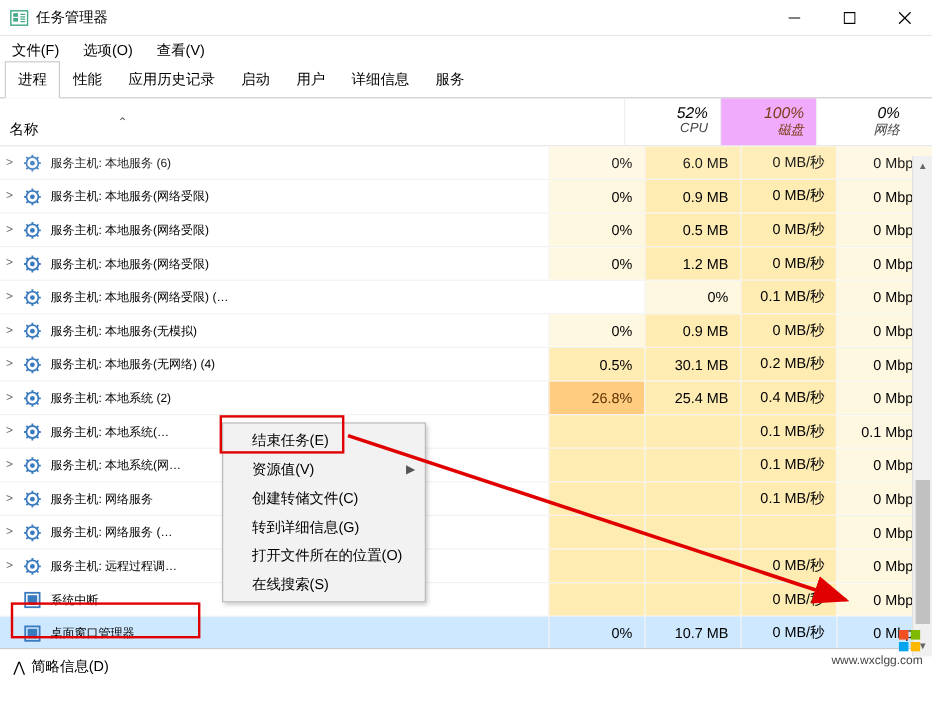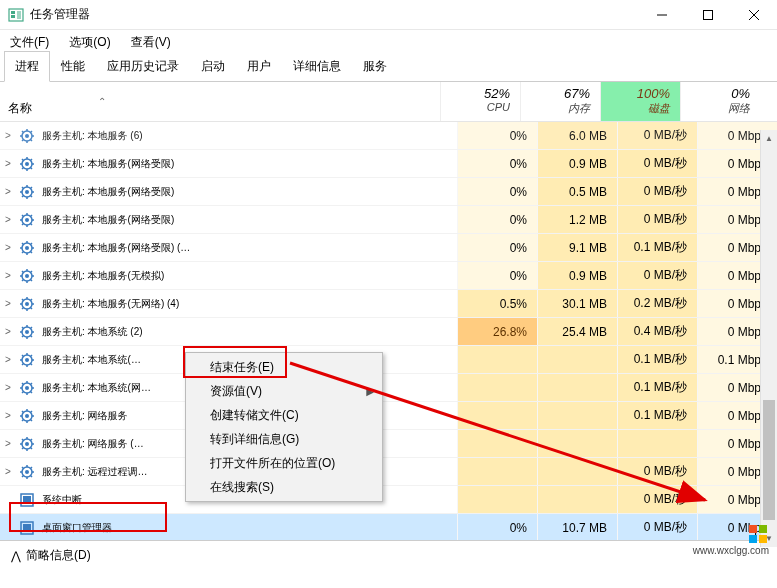--- a/index.html
+++ b/index.html
@@ -15,36 +15,36 @@
 .tabs { height: 28px; display: flex; align-items: flex-end; border-bottom: 1px solid #ccc; padding-left: 4px; gap: 0; font-size: 12px; }
 .tab { padding: 6px 10px; border: 1px solid transparent; position: relative; top: 1px; cursor: pointer; }
 .tab.active { border: 1px solid #ccc; border-bottom: 1px solid #fff; background: #fff; }
 .headerrow { height: 40px; display: flex; border-bottom: 1px solid #e5e5e5; }
 .headerrow .namecol { flex: 1; display: flex; align-items: center; padding-left: 8px; position: relative; }
 .headerrow .namecol .sorticon { margin-left: 90px; font-size: 10px; color: #666; }
 .headerrow .namecol .label { position: absolute; bottom: 4px; left: 8px; }
 .metriccol { width: 80px; text-align: right; padding: 4px 10px 4px 0; border-left: 1px solid #eee; position: relative; font-style: italic; }
 .metriccol .pct { font-size: 13px; }
 .metriccol .lbl { font-size: 11px; color: #444; }
-.metriccol.hot { background: #86efac; }
+.metriccol.hot { background: #f0abfc; }
 .metriccol.hot .pct, .metriccol.hot .lbl { color: #7a3a15; }
 .tablearea { height: 418px; overflow: hidden; position: relative; }
 .row { display: flex; align-items: center; height: 28px; border-bottom: 1px solid #f2f2f2; }
 .row .expander { width: 16px; text-align: center; color: #666; font-size: 10px; }
 .row .picon { width: 18px; height: 18px; margin: 0 6px 0 2px; display: flex; align-items: center; justify-content: center; }
 .row .picon svg { width: 16px; height: 16px; }
 .row .pname { flex: 1; overflow: hidden; white-space: nowrap; text-overflow: ellipsis; font-size: 10px; }
 .row .cell { width: 80px; text-align: right; padding-right: 10px; font-size: 12px; border-left: 1px solid #f6f6f6; height: 100%; display: flex; align-items: center; justify-content: flex-end; }
 .row .cell.l0 { background: #fff8e1; }
 .row .cell.l1 { background: #ffecb3; }
 .row .cell.hot { background: #ffcc80; color: #5d3200; }
 .row.partial { opacity: 0.9; }
 .row.selected { background: #cde8ff; }
 .row.selected .cell { background: #cde8ff !important; }
-.ctxmenu { position: absolute; left: 185px; top: 352px; width: 198px; background: #f2f2f2; border: 1px solid #bbb; box-shadow: 2px 2px 4px rgba(0,0,0,.25); padding: 2px 0; z-index: 10; }
+.ctxmenu { position: absolute; left: 185px; top: 352px; width: 170px; background: #f2f2f2; border: 1px solid #bbb; box-shadow: 2px 2px 4px rgba(0,0,0,.25); padding: 2px 0; z-index: 10; }
 .ctxitem { height: 24px; display: flex; align-items: center; padding: 0 18px 0 24px; font-size: 12px; cursor: pointer; position: relative; }
 .ctxitem .arrow { position: absolute; right: 8px; font-size: 10px; color: #555; }
 .redbox1 { position: absolute; border: 2px solid #e10000; left: 9px; top: 502px; width: 158px; height: 30px; z-index: 20; pointer-events: none; }
 .redbox2 { position: absolute; border: 2px solid #e10000; left: 183px; top: 346px; width: 104px; height: 32px; z-index: 20; pointer-events: none; }
 .redarrow { position: absolute; left: 285px; top: 355px; z-index: 20; pointer-events: none; }
 .statusbar { height: 30px; border-top: 1px solid #ccc; display: flex; align-items: center; padding: 0 10px; font-size: 12px; }
 .statusbar .expand { width: 12px; display: inline-block; text-align: center; margin-right: 4px; }
 .watermark { position: absolute; right: 8px; bottom: 32px; text-align: right; z-index: 30; }
 .watermark .big { font-size: 17px; font-weight: bold; font-style: italic; color: #1a1a1a; }
 .watermark .big .logo { display: inline-block; width: 18px; height: 18px; vertical-align: -3px; margin-right: 2px; }
@@ -106,24 +106,20 @@
 
 <div class="headerrow">
   <div class="namecol">
     <span class="sorticon">⌃</span>
     <span class="label">名称</span>
   </div>
   <div class="metriccol">
     <div class="pct">52%</div>
     <div class="lbl">CPU</div>
   </div>
-  <div class="metriccol">
-    <div class="pct">67%</div>
-    <div class="lbl">内存</div>
-  </div>
   <div class="metriccol hot">
     <div class="pct">100%</div>
     <div class="lbl">磁盘</div>
   </div>
   <div class="metriccol">
     <div class="pct">0%</div>
     <div class="lbl">网络</div>
   </div>
   <div style="width:17px"></div>
 </div>
@@ -238,21 +234,20 @@
             <line x1="13" y1="8" x2="15" y2="8"></line>
             <line x1="3" y1="3" x2="4.5" y2="4.5"></line>
             <line x1="11.5" y1="11.5" x2="13" y2="13"></line>
             <line x1="3" y1="13" x2="4.5" y2="11.5"></line>
             <line x1="11.5" y1="4.5" x2="13" y2="3"></line>
           </g>
         </svg>
       </span>
       <span class="pname">服务主机: 本地服务(网络受限) (…</span>
       <span class="cell cpu l0">0%</span>
-      <span class="cell mem l1">9.1 MB</span>
       <span class="cell l1">0.1 MB/秒</span>
       <span class="cell l0">0 Mbps</span>
     </div>
     <div class="row">
       <span class="expander">&gt;</span>
       <span class="picon">
         <svg viewBox="0 0 16 16">
           <circle cx="8" cy="8" r="5" fill="none" stroke="#3a7bbf" stroke-width="1.5"></circle>
           <circle cx="8" cy="8" r="2" fill="#3a7bbf"></circle>
           <g stroke="#3a7bbf" stroke-width="1.5">

